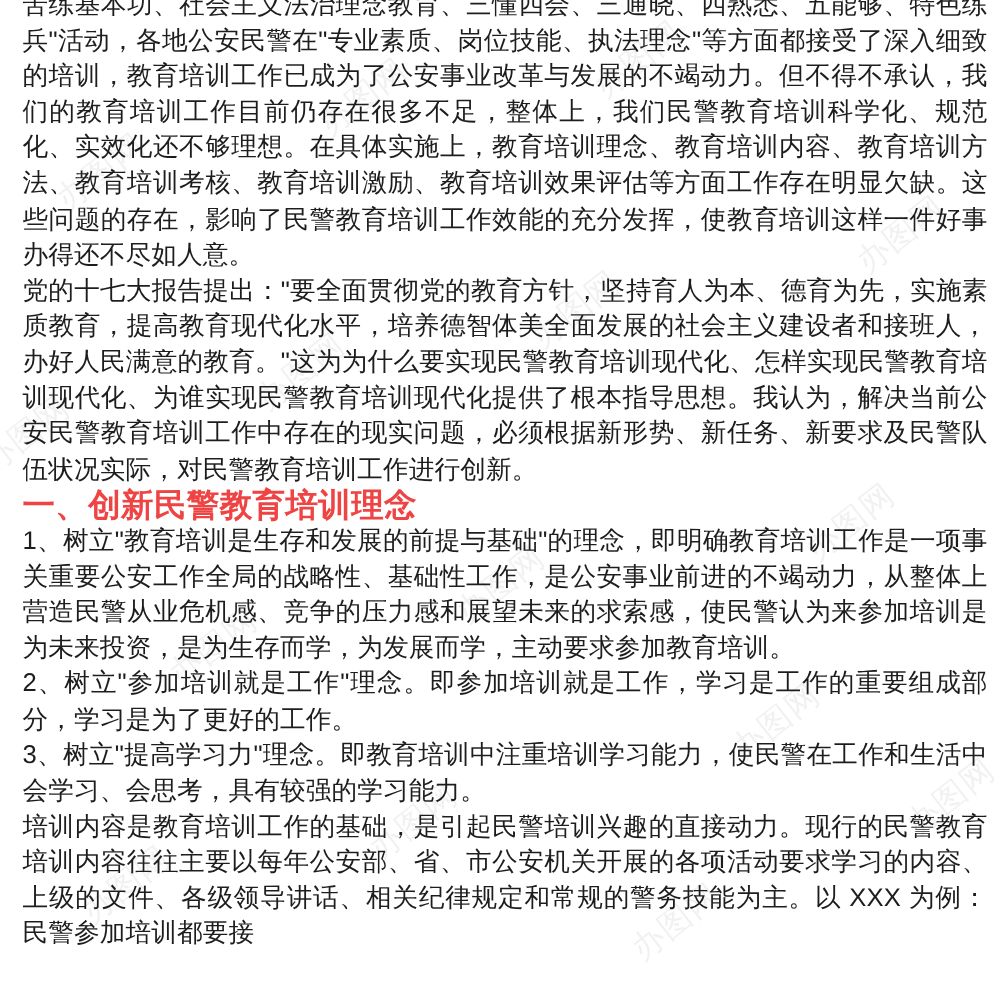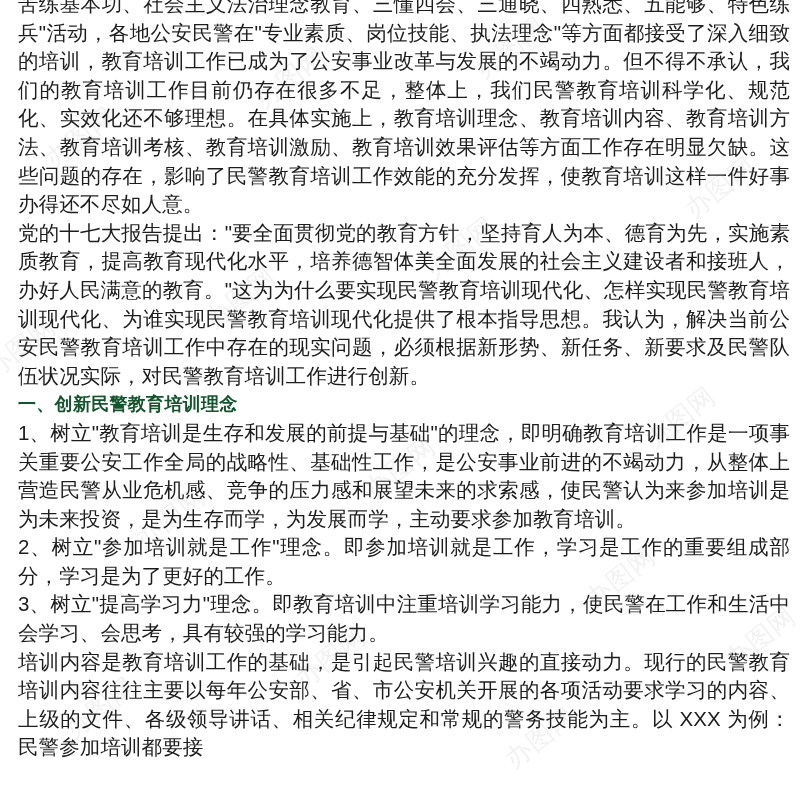--- a/index.html
+++ b/index.html
@@ -59,24 +59,24 @@
     font-size: 20.5px;
     line-height: 28.6px;
     color: #1d1d1d;
     text-align: justify;
     text-justify: inter-character;
     font-weight: 400;
     letter-spacing: 0.1px;
   }
 
   .heading {
-    font-size: 18px;
+    font-size: 26px;
     line-height: 28.6px;
     font-weight: 700;
-    color: #14532d;
+    color: #ef4444;
     text-align: left;
     letter-spacing: 0.3px;
   }
 
   
 </style>
 </head>
 <body>
 
 <div id="page">

